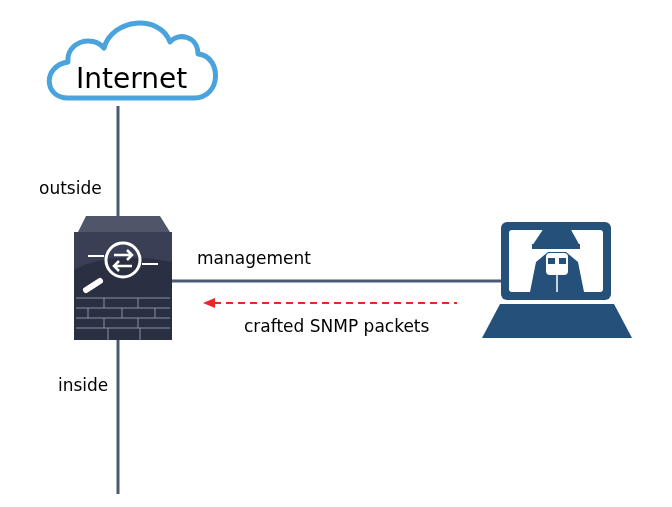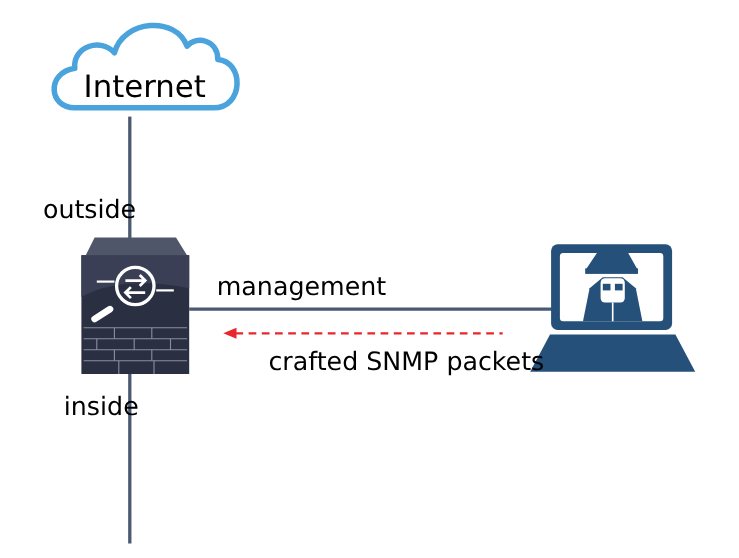--- a/index.html
+++ b/index.html
@@ -1,18 +1,18 @@
 <!DOCTYPE html>
 <html><head>
 <meta charset="utf-8">
 <style>
   html,body{margin:0;padding:0;background:#fff;}
   body{width:672px;height:507px;position:relative;overflow:hidden;font-family:"Liberation Sans",sans-serif;}
   svg{position:absolute;left:0;top:0;}
-  .lbl{position:absolute;color:#000;font-size:23px;font-family:"DejaVu Sans",sans-serif;white-space:nowrap;}
+  .lbl{position:absolute;color:#000;font-size:17px;font-family:"DejaVu Sans",sans-serif;white-space:nowrap;}
 </style>
 </head>
 <body>
 
 <svg width="672" height="507" viewBox="0 0 672 507">
 
   <line x1="118" y1="106" x2="118" y2="222" stroke="#4a5a70" stroke-width="3"></line>
 
   <line x1="118" y1="340" x2="118" y2="494" stroke="#4a5a70" stroke-width="3"></line>
 
@@ -62,15 +62,15 @@
     <path d="M530,292 L536,262 L548,252 L566,252 L578,262 L584,292 Z" fill="#24507a"></path>
     <rect x="546" y="253" width="22" height="22" rx="4" fill="#fff"></rect>
     <rect x="548" y="258" width="7" height="6" fill="#24507a"></rect>
     <rect x="559" y="258" width="7" height="6" fill="#24507a"></rect>
     <line x1="557" y1="275" x2="557" y2="292" stroke="#fff" stroke-width="1.5"></line>
   </g>
 </svg>
 
 <div class="lbl" style="left:76px;top:62px;font-size:28px;">Internet</div>
 <div class="lbl" style="left:39px;top:178px;">outside</div>
-<div class="lbl" style="left:58px;top:357px;text-align:right;">inside</div>
+<div class="lbl" style="left:58px;top:375px;text-align:right;">inside</div>
 <div class="lbl" style="left:197px;top:248px;text-align:right;">management</div>
 <div class="lbl" style="left:244px;top:316px;">crafted SNMP packets</div>
 
 </body></html>

